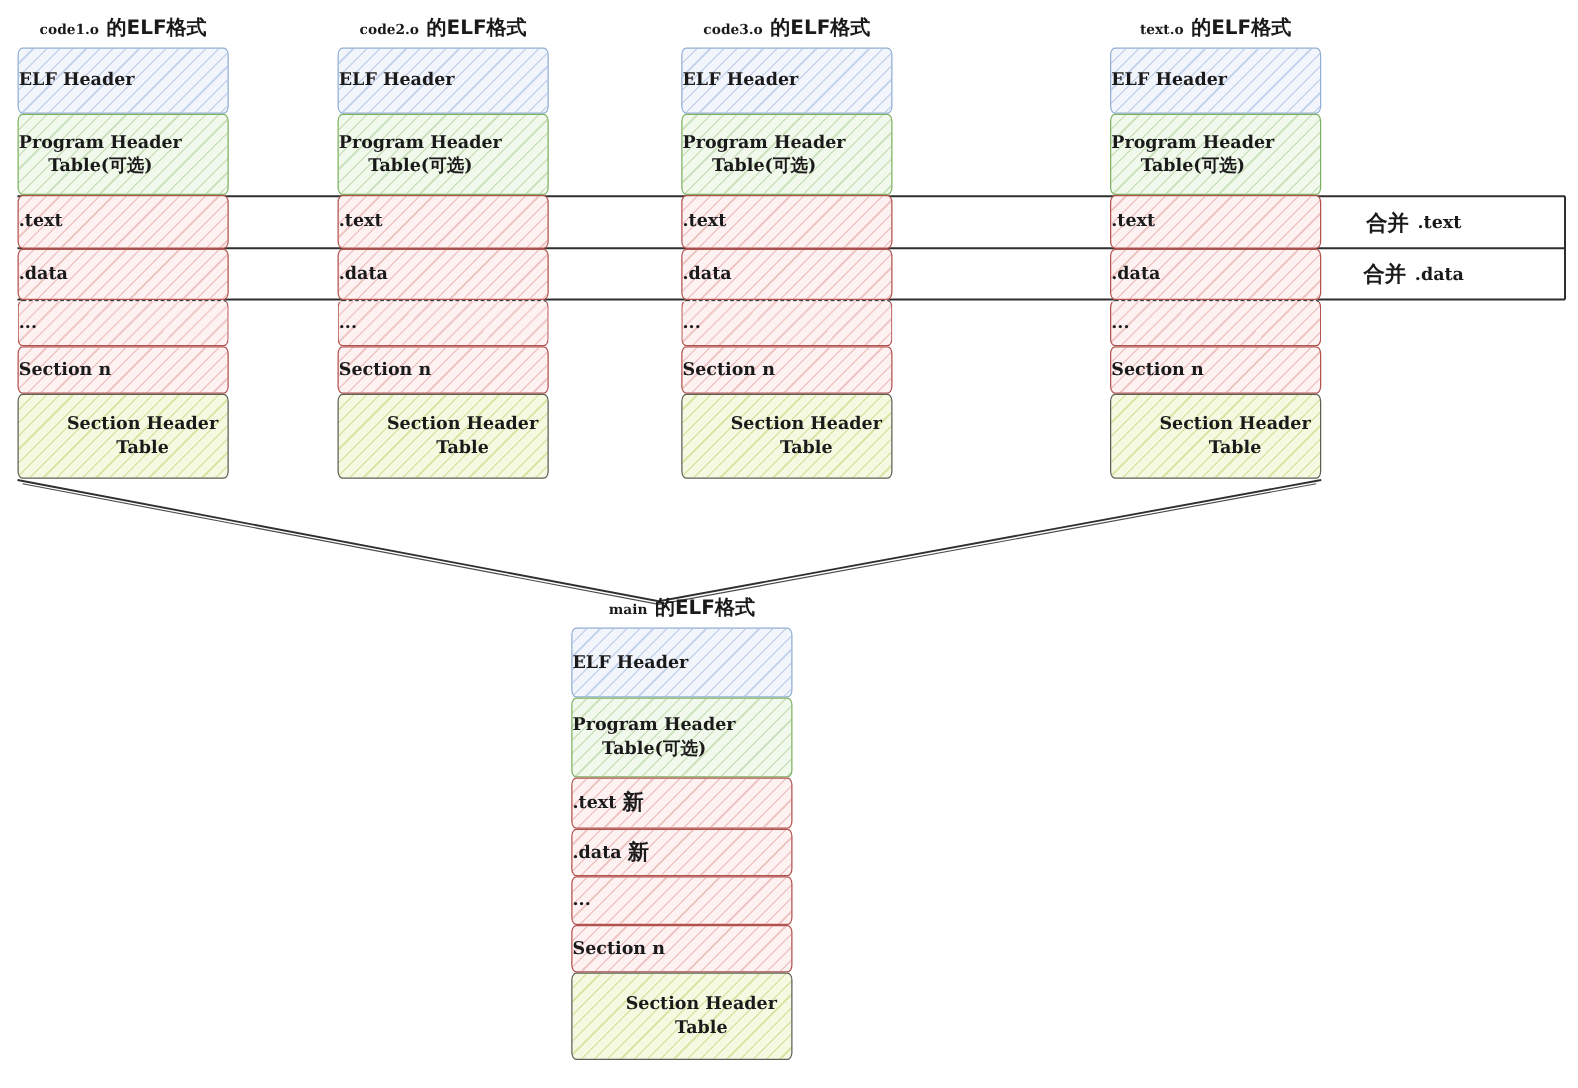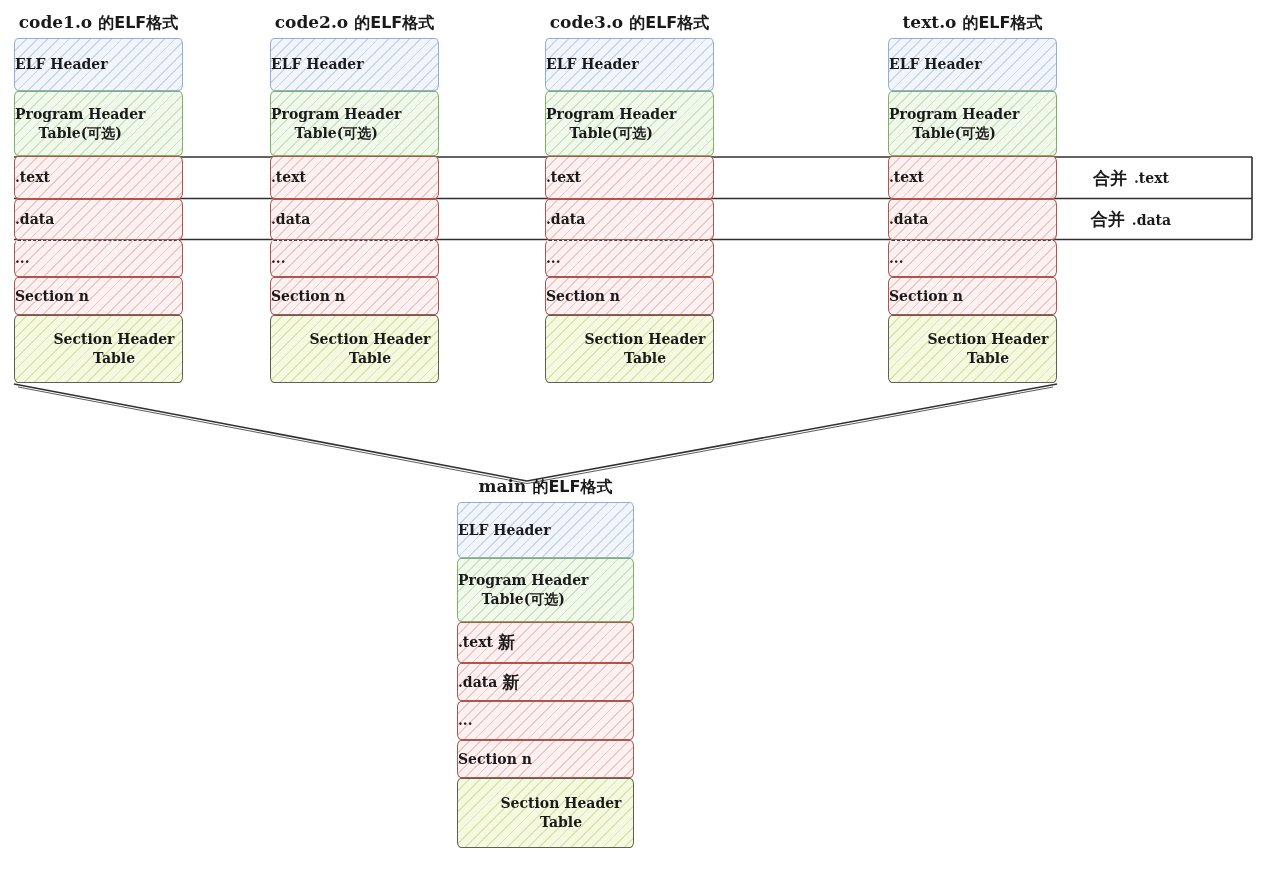--- a/index.html
+++ b/index.html
@@ -7,21 +7,21 @@
     position:relative;width:1262px;height:870px;background:#ffffff;overflow:hidden;
     font-family:"DejaVu Serif", serif;color:#1a1a1a;
   }
   svg.wires{position:absolute;left:0;top:0;z-index:0;}
   .col{position:absolute;top:12px;width:169px;z-index:1;}
   .col-result{position:absolute;left:457px;top:476px;width:177px;z-index:1;}
   .col-title{
     height:22px;margin-bottom:4px;display:flex;justify-content:center;
     align-items:baseline;gap:6px;white-space:nowrap;
   }
-  .t-name{font-weight:bold;font-size:17px;font-family:"DejaVu Serif",serif;}
+  .t-name{font-weight:bold;font-size:11px;font-family:"DejaVu Serif",serif;}
   .t-cjk{font-weight:bold;font-size:16px;font-family:"DejaVu Sans","Liberation Sans",sans-serif;}
   .row{
     box-sizing:border-box;display:flex;align-items:center;justify-content:flex-start;
     text-align:center;border:1.8px solid #000;border-radius:4px/6px;
     font-weight:bold;font-size:14px;line-height:1.35;
   }
   .lbl{white-space:pre-line;}
   .sfx{font-family:"DejaVu Sans","Liberation Sans",sans-serif;font-size:17px;margin-left:5px;}
   .sfx:empty{display:none;}
   .r-blue{

